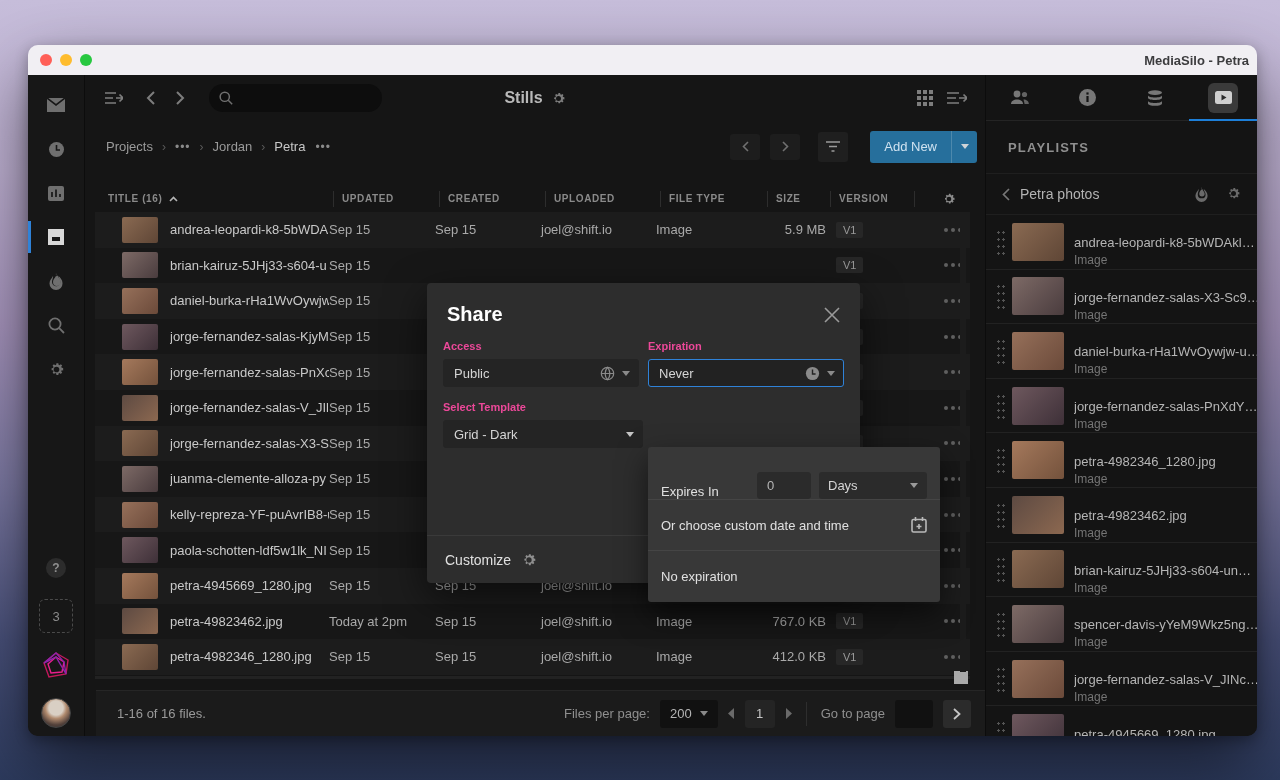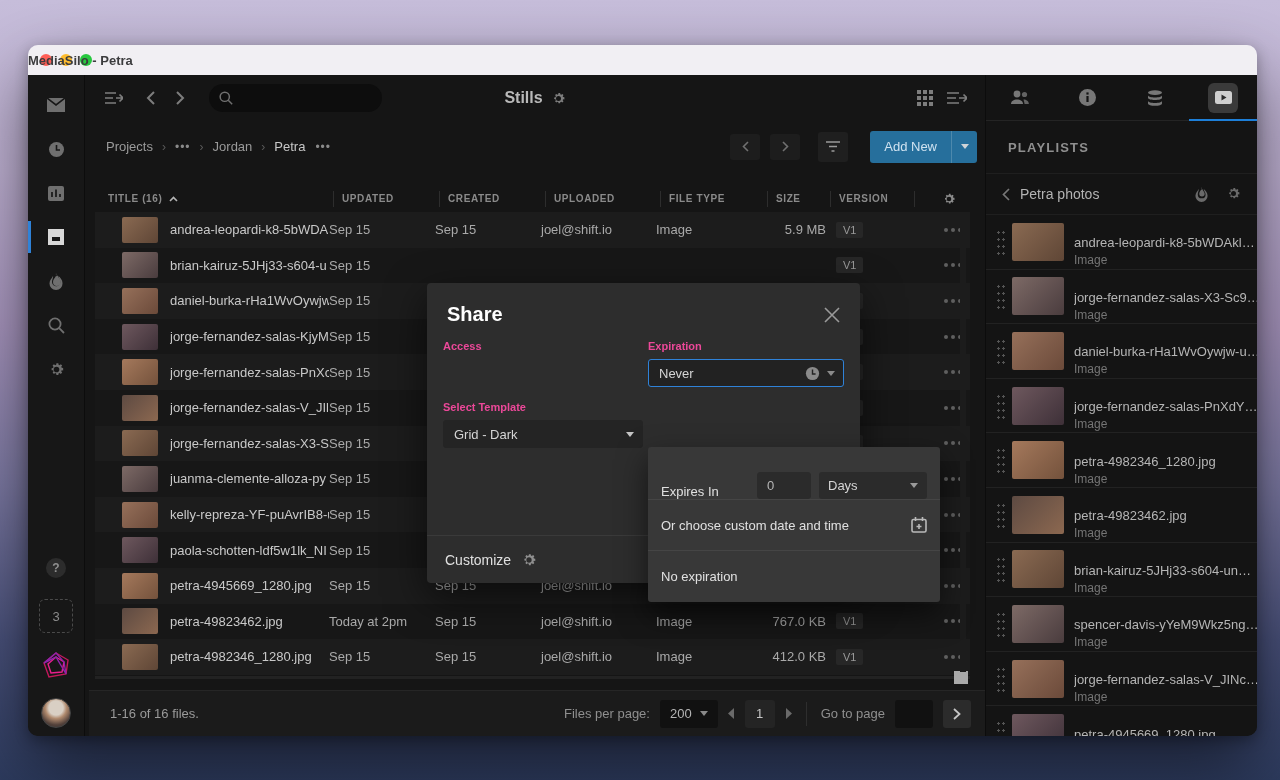--- a/index.html
+++ b/index.html
@@ -9,21 +9,21 @@
     background:linear-gradient(180deg,#c7bedb 0%,#beb0d2 22%,#a795be 42%,#7d7aa4 62%,#49517b 82%,#2d3b5e 100%);
     position:relative;
   }
   .window { position:absolute; left:28px; top:45px; width:1229px; height:691px;
     border-radius:10px; overflow:hidden; box-shadow:0 30px 70px rgba(0,0,0,.55), 0 4px 14px rgba(0,0,0,.3); }
   
   .titlebar { height:30px; background:#f1eff3; display:flex; align-items:center; position:relative; }
   .lights { display:flex; gap:8px; margin-left:12px; }
   .light { width:12px; height:12px; border-radius:50%; }
   .light.r{ background:#ff5f57; } .light.y{ background:#febc2e; } .light.g{ background:#28c840; }
-  .win-title { position:absolute; left:0; right:16px; text-align:left; font-size:13px; font-weight:700; color:#3c3c3e; }
+  .win-title { position:absolute; left:0; right:8px; text-align:right; font-size:13px; font-weight:700; color:#3c3c3e; }
   
   .app { position:relative; height:661px; background:#151515; display:flex; }
   .leftnav { width:57px; background:#171717; border-right:1px solid #0c0c0c; position:relative; display:flex; flex-direction:column; align-items:center; }
   .main { width:900px; position:relative; background:#151515; }
   .rightpanel { width:272px; background:#141414; border-left:1px solid #0c0c0c; position:relative; overflow:hidden; }
   
   .navicon { width:57px; height:44px; display:flex; align-items:center; justify-content:center; color:#6f6f6f; position:relative; }
   .navicon.top-gap{ margin-top:8px; }
   .navicon.active { color:#d8d8d8; }
   .navicon.active::before { content:""; position:absolute; left:0; top:6px; bottom:6px; width:3px; background:#2f82d8; }
@@ -71,21 +71,21 @@
   .cell-ver { margin-left:10px; flex:0 0 40px; }
   .verbadge { display:inline-block; background:#272727; color:#9a9a9a; font-size:11px; padding:2px 7px; border-radius:2px; }
   .verbadge:empty { display:none; }
   .cell-menu { flex:1; display:flex; justify-content:flex-end; padding-right:22px; }
   .dots3 { width:4px; height:4px; border-radius:50%; background:#5f5f5f; box-shadow:7px 0 0 #5f5f5f, 14px 0 0 #5f5f5f; }
   
   .hscroll-track { position:absolute; left:10px; right:15px; top:601px; height:3px; background:#222; }
   .hscroll-thumb { position:absolute; right:17px; top:596px; width:14px; height:13px; background:#a9a9a9; }
   .vscroll-track { position:absolute; right:19px; top:137px; width:6px; height:460px; background:#1c1c1c; }
   
-  .bottombar { position:absolute; left:4px; right:0; bottom:0; height:46px; background:#1b1b1b; border-top:1px solid #262626; display:flex; align-items:center; font-size:13px; color:#9a9a9a; }
+  .bottombar { position:absolute; left:11px; right:0; bottom:0; height:46px; background:#1b1b1b; border-top:1px solid #262626; display:flex; align-items:center; font-size:13px; color:#9a9a9a; }
   .bb-count { margin-left:21px; }
   .bb-right { position:absolute; right:14px; display:flex; align-items:center; gap:10px; }
   .bb-label { color:#8f8f8f; }
   .ppage { display:flex; align-items:center; gap:8px; background:#111; border-radius:3px; height:28px; padding:0 10px; color:#b5b5b5; }
   .pg-arrow { color:#6a6a6a; display:flex; align-items:center; }
   .pg-num { width:30px; height:28px; background:#242424; border-radius:3px; display:flex; align-items:center; justify-content:center; color:#c5c5c5; }
   .bb-div { width:1px; height:24px; background:#2e2e2e; margin:0 4px; }
   .goto-input { width:38px; height:28px; background:#111; border:none; border-radius:3px; }
   .goto-btn { width:28px; height:28px; background:#2b2b2b; border-radius:3px; color:#c5c5c5; display:flex; align-items:center; justify-content:center; }
   
@@ -702,20 +702,30 @@
         <div class="modal-title">Share</div>
         <div class="modal-close">
           <svg width="16" height="16" viewBox="0 0 16 16" stroke="currentColor" stroke-width="1.6">
               <path d="M1 1l14 14M15 1L1 15"></path>
             </svg>
         </div>
       </div>
       <div class="fieldrow">
         <div class="field">
           <div class="flabel">Access</div>
+          <div class="select">
+            <span>Public</span>
+            <span class="ic">
+              <svg width="15" height="15" viewBox="0 0 16 16" stroke="currentColor" stroke-width="1.3" fill="none">
+                  <circle cx="8" cy="8" r="6.6"></circle>
+                  <path d="M1.4 8h13.2M8 1.4c-3.4 3.7-3.4 9.5 0 13.2 3.4-3.7 3.4-9.5 0-13.2z"></path>
+                </svg>
+              <span class="caret-down"></span>
+            </span>
+          </div>
         </div>
         <div class="field">
           <div class="flabel">Expiration</div>
           <div class="select focused">
             <span>Never</span>
             <span class="ic">
               <svg width="15" height="15" viewBox="0 0 17 17">
                   <circle cx="8.5" cy="8.5" r="7.5" fill="currentColor"></circle>
                   <path d="M8.5 4v5H12" stroke="#222" stroke-width="1.6" fill="none"></path>
                 </svg>

